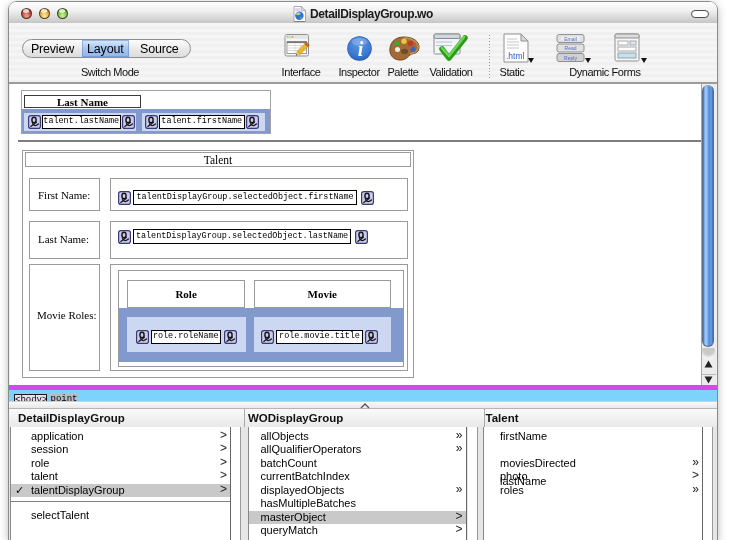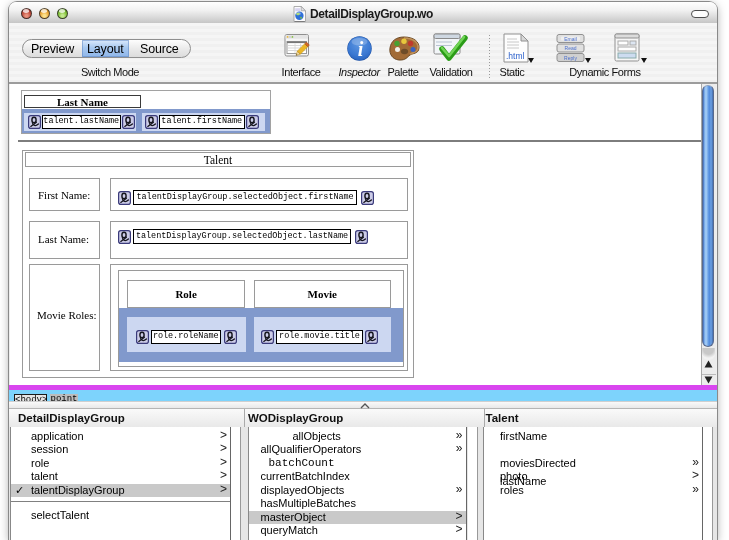--- a/index.html
+++ b/index.html
@@ -101,21 +101,21 @@
   <div id="toolbar">
     <div id="seg">
       <div class="segi" style="width:59px;">Preview</div>
           <div class="segdiv"></div>
       <div class="segi sel" style="width:46.5px;">Layout</div>
           <div class="segdiv"></div>
       <div class="segi" style="width:61.5px;">Source</div>
     </div>
     <div class="tlabel" style="left:101px;">Switch Mode</div>
     <div class="tlabel" style="left:289px;padding-left:6px;">Interface</div>
-    <div class="tlabel" style="left:350px;font-style:italic;">Inspector</div>
+    <div class="tlabel" style="left:350px;">Inspector</div>
     <div class="tlabel" style="left:394px;">Palette</div>
     <div class="tlabel" style="left:442px;">Validation</div>
     <div class="tlabel" style="left:503px;">Static</div>
     <div class="tlabel" style="left:560px;margin-left:20px;">Dynamic</div>
     <div class="tlabel" style="left:617px;">Forms</div>
     <div id="tsep"></div>
 
     <svg class="abs" style="left:275px;top:10px;" width="29" height="31" viewBox="0 0 29 31">
       <rect x="1" y="1.5" width="23.5" height="21.5" rx="1.8" fill="#f5f5f5" stroke="#8f8f8f"></rect>
       <rect x="1.6" y="2.1" width="22.3" height="3.6" fill="#e4e4e4"></rect>
@@ -247,29 +247,29 @@
             <span class="chev" style="right:3px;top:-1px;">&gt;</span>
           </div>
           <div style="position: absolute; left: 0px; top: 73.5px; width: 100%; height: 1px; background: rgb(128, 128, 128);"></div>
           <div class="brow" style="left: 0px; top: 81.5px; width: 100%;">
             <span style="position:absolute;left:20px;">selectTalent</span>
           </div>
         </div>
     <div class="bstrip" style="left:222px;"></div>
     <div class="blist" id="col2" style="left:238.5px;width:219px;">
           <div class="brow" style="left: 0px; top: 2.5px; width: 100%;">
-            <span style="position:absolute;left:12px;margin-left:32px;">allObjects</span>
+            <span style="position:absolute;left:12px;">allObjects</span>
             <span class="chev" style="right:3px;top:-1px;">»</span>
           </div>
           <div class="brow" style="left: 0px; top: 16px; width: 100%;">
             <span style="position:absolute;left:12px;">allQualifierOperators</span>
             <span class="chev" style="right:3px;top:-1px;">»</span>
           </div>
           <div class="brow" style="left: 0px; top: 29.5px; width: 100%;">
-            <span style="position:absolute;left:20px;font-family:Liberation Mono, monospace;">batchCount</span>
+            <span style="position:absolute;left:12px;">batchCount</span>
           </div>
           <div class="brow" style="left: 0px; top: 43px; width: 100%;">
             <span style="position:absolute;left:12px;">currentBatchIndex</span>
           </div>
           <div class="brow" style="left: 0px; top: 56.5px; width: 100%; text-align: right;">
             <span style="position:absolute;left:12px;">displayedObjects</span>
             <span class="chev" style="right:3px;top:-1px;">»</span>
           </div>
           <div class="brow" style="left: 0px; top: 70px; width: 100%;">
             <span style="position:absolute;left:12px;">hasMultipleBatches</span>

